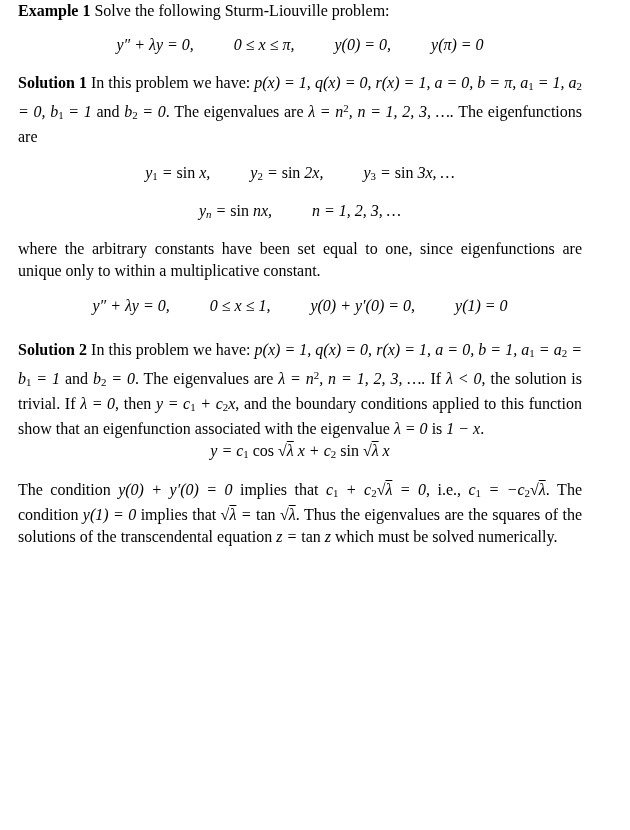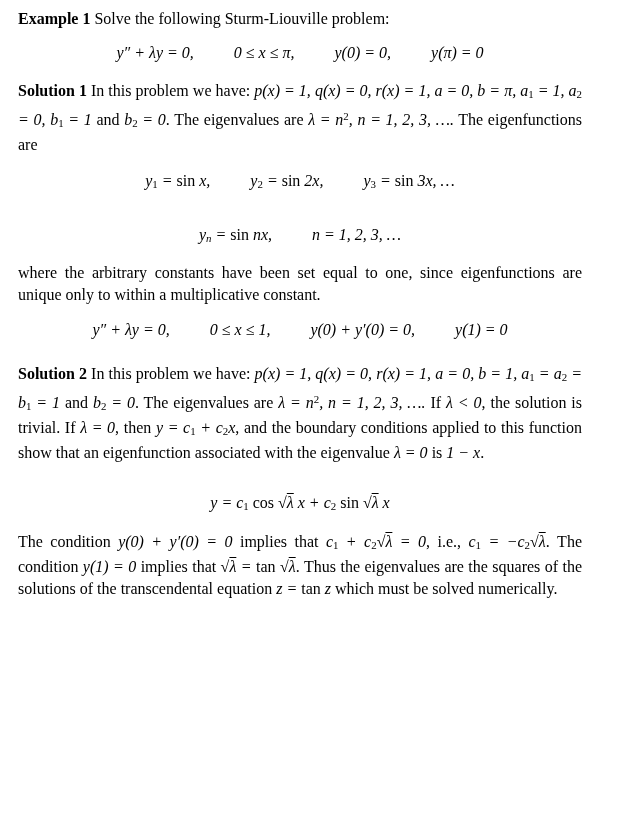--- a/index.html
+++ b/index.html
@@ -10,41 +10,41 @@
   .page {
     position: relative;
     width: 630px;
     height: 830px;
     box-sizing: border-box;
     background: #ffffff;
     color: #000000;
     font-family: "Liberation Serif", "DejaVu Serif", serif;
     font-size: 16px;
     line-height: 22px;
-    padding: 8px 48px 0 18px;
+    padding: 0 48px 0 18px;
     overflow: hidden;
   }
   .para { text-align: justify; }
   .eq   { text-align: center; white-space: pre-wrap; }
 
   
   .seg-r  { font-style: normal; }
   .seg-b  { font-weight: bold; }
   .seg-i  { font-style: italic; }
   .seg-ol { font-style: italic; text-decoration: overline; }
   .seg-sub  { font-size: 68%; vertical-align: -0.2em; }
   .seg-isub { font-style: italic; font-size: 68%; vertical-align: -0.2em; }
   .seg-sup  { font-size: 68%; vertical-align: 0.45em; }
 
   
   .eq1 { margin: 12px 0 16px; }
   .eq2 { margin: 14px 0 7px; }
-  .eq3 { margin: 29px 0 12px; }
+  .eq3 { margin: 13px 0 12px; }
   .eq4 { margin: 13px 0 22px; }
-  .eq5 { margin: 28px 0 14px; }
+  .eq5 { margin: 0 0 14px; }
   .sect { margin-top: 10px; }
   .indent { text-indent: 22px; margin-top: 6px; }
 </style>
 </head>
 <body>
 
 <div class="page">
 
   <div class="para"><span class="seg-b">Example 1</span><span class="seg-r"> Solve the following Sturm-Liouville problem:</span></div>
 

